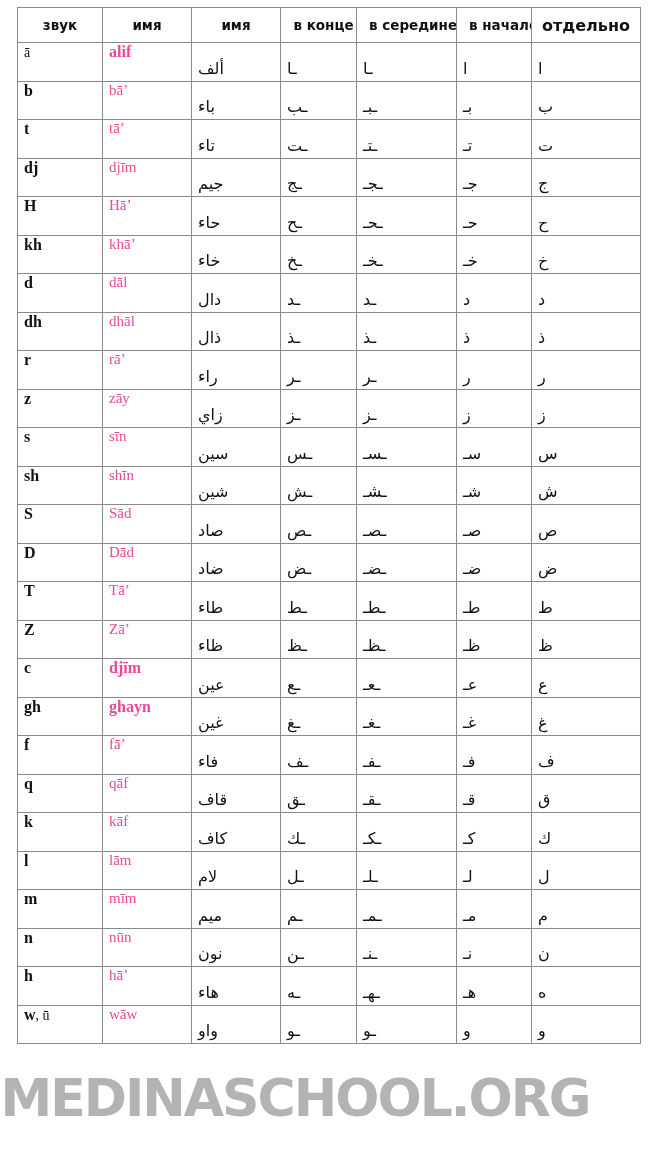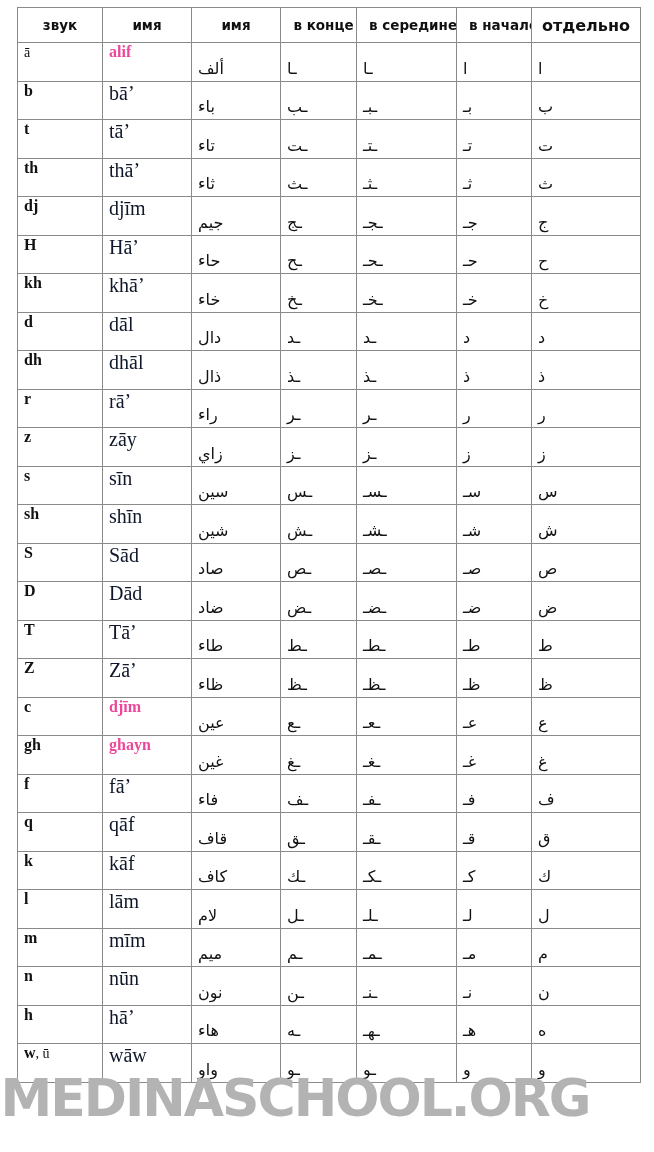--- a/index.html
+++ b/index.html
@@ -24,21 +24,21 @@
     color: #111;
     vertical-align: middle;
     text-align: center;
     padding: 0 2px;
   }
   table.alphabet th.big { font-size: 16px; }
   table.alphabet th.left { text-align: center; padding-left: 12px; }
   table.alphabet td { height: 34.5px; }
   .c-sound { font-family: "Liberation Serif", serif; font-weight: bold; font-size: 16px; padding-top: 2px; color: #111; }
   .c-sound .plain { font-weight: normal; font-size: 14px; }
-  .c-name { font-family: "Liberation Serif", serif; font-size: 20px; color: #0f172a; padding-top: 2px; }
+  .c-name { font-family: "Liberation Serif", serif; font-size: 15px; color: #ec4899; padding-top: 2px; }
   .c-name.bold { font-weight: bold; font-size: 16px; color: #ec4899; }
   .ar { font-family: "DejaVu Sans", sans-serif; font-size: 16px; color: #111; direction: rtl; text-align: left; vertical-align: bottom !important; padding-bottom: 3px !important; }
   tr.thick td { border-top: 1.5px solid #222; }
   .watermark {
     position: absolute; left: 0; width: 590px; top: 1068px;
     text-align: center;
     font-family: "DejaVu Sans", sans-serif; font-weight: bold;
     font-size: 52px; letter-spacing: -2px; color: #b3b3b3;
   }
 </style>
@@ -87,29 +87,20 @@
       </tr>
       <tr>
         <td class="c-sound"><span>t</span></td>
         <td class="c-name">tā’</td>
         <td class="ar">تاء</td>
         <td class="ar">ـت</td>
         <td class="ar">ـتـ</td>
         <td class="ar">تـ</td>
         <td class="ar">ت</td>
       </tr>
-      <tr>
-        <td class="c-sound"><span>th</span></td>
-        <td class="c-name">thā’</td>
-        <td class="ar">ثاء</td>
-        <td class="ar">ـث</td>
-        <td class="ar">ـثـ</td>
-        <td class="ar">ثـ</td>
-        <td class="ar">ث</td>
-      </tr>
       <tr class="thick">
         <td class="c-sound"><span>dj</span></td>
         <td class="c-name">djīm</td>
         <td class="ar">جيم</td>
         <td class="ar">ـج</td>
         <td class="ar">ـجـ</td>
         <td class="ar">جـ</td>
         <td class="ar">ج</td>
       </tr>
       <tr>

